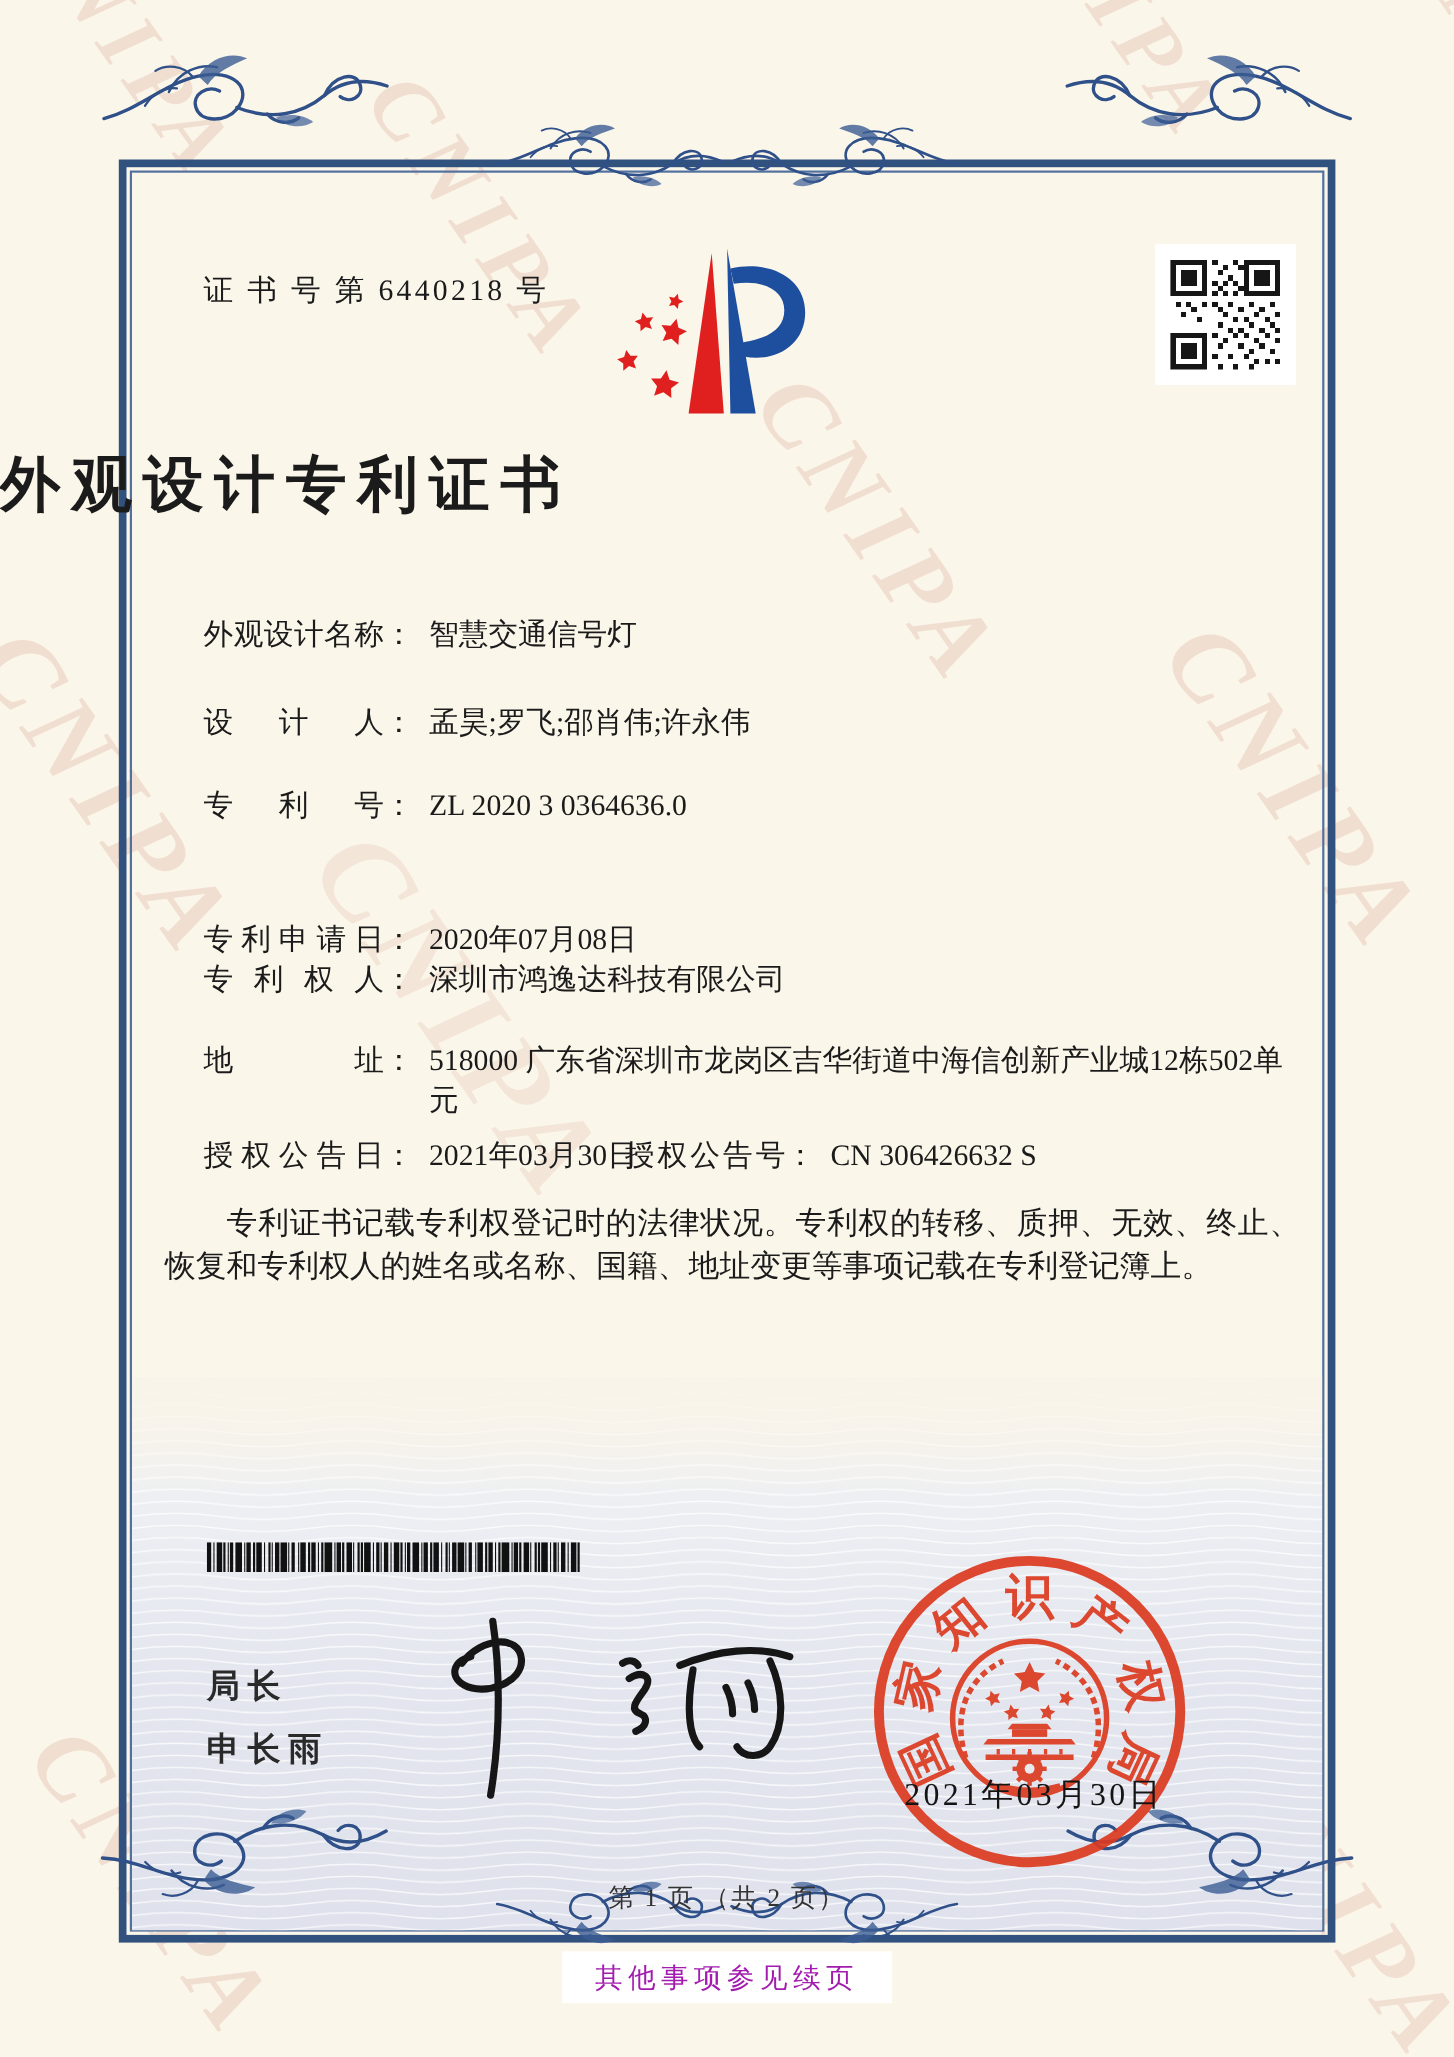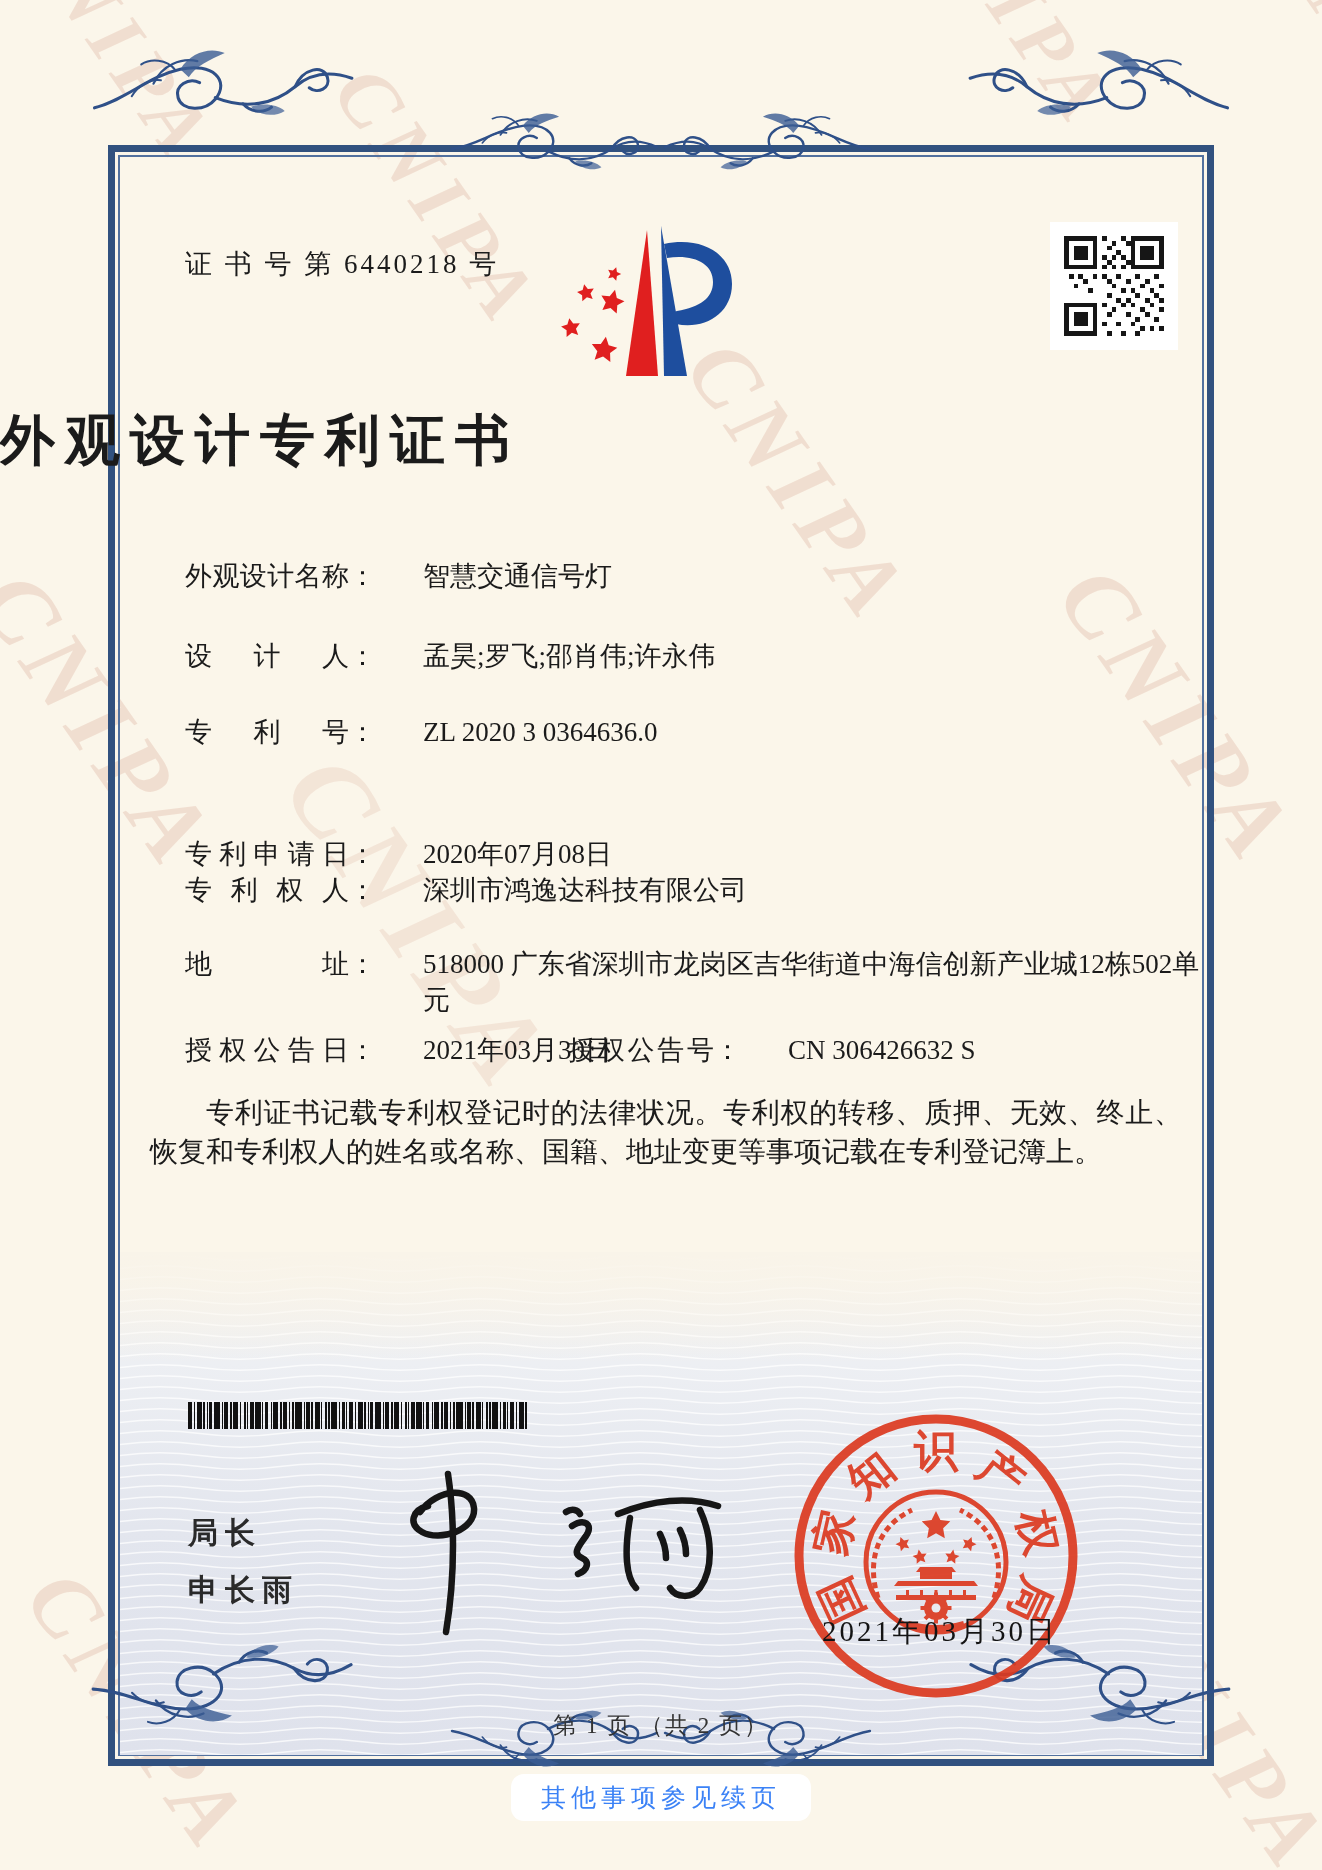--- a/index.html
+++ b/index.html
@@ -39,34 +39,34 @@
   .certno{position:absolute;left:185px;top:246px;font-size:27px;letter-spacing:3px;}
   .title{
     position:absolute;left:0;top:404px;width:1322px;text-align:left;
     font-size:55px;font-weight:700;letter-spacing:10px;
   }
   .field{position:absolute;left:185px;display:flex;font-size:27px;line-height:36px;}
   .field.right-col{left:568px;}
   .flabel{display:inline-block;width:164px;text-align:justify;text-align-last:justify;}
   .flabel.narrow{width:146px;}
   .fcolon{margin-right:14px;}
-  .fvalue{max-width:800px;margin-left:33px;}
+  .fvalue{max-width:800px;}
   .bodytext{
     position:absolute;left:150px;top:1094px;width:1032px;
     font-size:28px;line-height:38.5px;text-align:justify;
   }
   .bodytext p{margin:0;text-indent:2em;}
   .issuer-title{position:absolute;left:188px;top:1513px;font-family:"Liberation Sans","DejaVu Sans",sans-serif;font-weight:700;font-size:30px;letter-spacing:7px;color:#2a2a2a;}
   .issuer-name{position:absolute;left:188px;top:1570px;font-family:Liberation Sans, sans-serif;font-weight:700;font-size:30px;letter-spacing:7px;color:#2a2a2a;}
   .seal-date{position:absolute;left:822px;top:1612px;font-size:29px;letter-spacing:3px;color:#141414;}
   .page-info{position:absolute;left:0;top:1710px;width:1322px;text-align:center;font-size:23px;letter-spacing:2px;color:#333;}
   .note-wrap{position:absolute;left:0;top:1774px;width:1322px;text-align:center;}
   .note{
     display:inline-block;background:#ffffff;padding:7px 30px;
-    font-size:25px;letter-spacing:5px;color:#3b82f6;border-radius:13px;
+    font-size:25px;letter-spacing:5px;color:#a21caf;
   }
   .qrbox{position:absolute;left:1050px;top:222px;width:128px;height:128px;background:#ffffff;}
   .qrbox svg{position:absolute;left:14px;top:14px;}
 </style>
 </head>
 <body>
 
 <svg width="0" height="0" style="position:absolute">
   <defs>
     <g id="flourish" fill="none" stroke="#2f5088" stroke-width="2.4" stroke-linecap="round">

